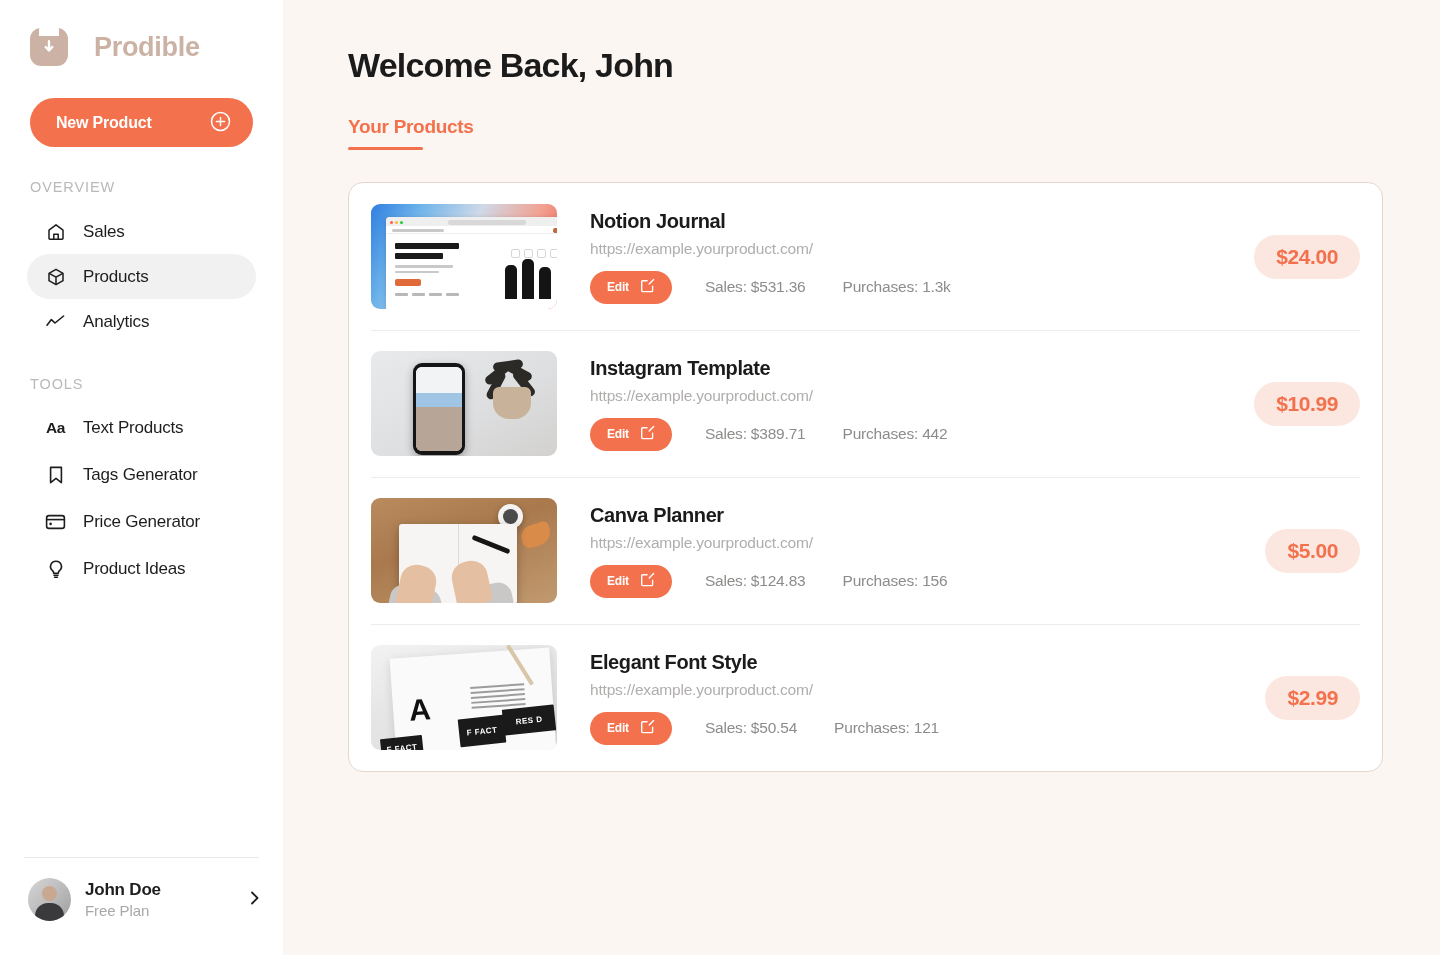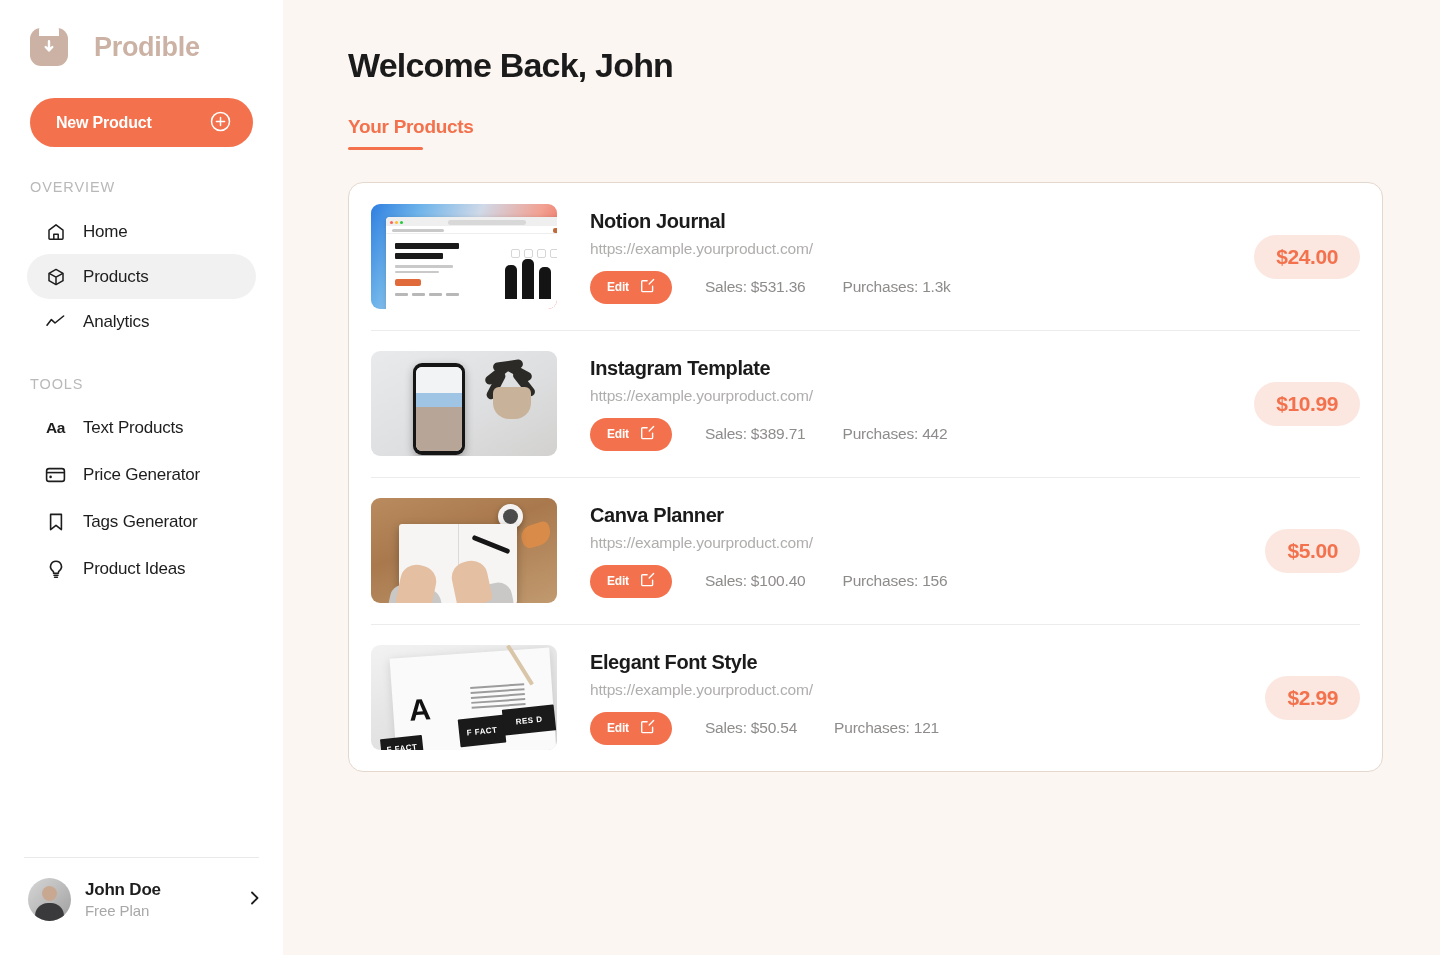--- a/index.html
+++ b/index.html
@@ -255,21 +255,21 @@
 
     <div class="sec-title">OVERVIEW</div>
     <nav class="nav">
       <div class="nav-item">
         <span class="nav-icon">
           <svg width="20" height="20" viewBox="0 0 20 20" fill="none">
             <path d="M3 8.2 10 2.8l7 5.4v8.1a.9.9 0 0 1-.9.9H3.9a.9.9 0 0 1-.9-.9V8.2Z" stroke="#1D1D1D" stroke-width="1.5" stroke-linejoin="round"></path>
             <path d="M7.8 17.2v-5h4.4v5" stroke="#1D1D1D" stroke-width="1.5" stroke-linejoin="round"></path>
           </svg>
         </span>
-        <span class="nav-label">Home</span>
+        <span class="nav-label">Sales</span>
       </div>
       <div class="nav-item active">
         <span class="nav-icon">
           <svg width="20" height="20" viewBox="0 0 20 20" fill="none">
             <path d="M10 2.4 17 6.3v7.4L10 17.6 3 13.7V6.3L10 2.4Z" stroke="#1D1D1D" stroke-width="1.5" stroke-linejoin="round"></path>
             <path d="M3.2 6.4 10 10.2l6.8-3.8M10 10.2v7.3" stroke="#1D1D1D" stroke-width="1.5" stroke-linejoin="round"></path>
           </svg>
         </span>
         <span class="nav-label">Products</span>
       </div>
@@ -283,38 +283,38 @@
       </div>
     </nav>
 
     <div class="sec-title">TOOLS</div>
     <nav class="nav tools-nav">
       <div class="nav-item">
         <span class="nav-icon">
             <span class="nav-aa">Aa</span>
           </span>
         <span class="nav-label">Text Products</span>
+      </div>
+      <div class="nav-item">
+        <span class="nav-icon">
+          <svg width="16" height="20" viewBox="0 0 16 20" fill="none">
+            <path d="M2.6 2.4h10.8v15.2L8 13.4l-5.4 4.2V2.4Z" stroke="#1D1D1D" stroke-width="1.6" stroke-linejoin="round"></path>
+          </svg>
+        </span>
+        <span class="nav-label">Tags Generator</span>
       </div>
       <div class="nav-item">
         <span class="nav-icon">
           <svg width="21" height="16" viewBox="0 0 21 16" fill="none">
             <rect x="1.6" y="1.6" width="17.8" height="12.8" rx="2.4" stroke="#1D1D1D" stroke-width="1.6"></rect>
             <path d="M1.8 5.6h17.4" stroke="#1D1D1D" stroke-width="1.6"></path>
             <circle cx="5.6" cy="9.9" r="1.3" fill="#1D1D1D"></circle>
           </svg>
         </span>
         <span class="nav-label">Price Generator</span>
-      </div>
-      <div class="nav-item">
-        <span class="nav-icon">
-          <svg width="16" height="20" viewBox="0 0 16 20" fill="none">
-            <path d="M2.6 2.4h10.8v15.2L8 13.4l-5.4 4.2V2.4Z" stroke="#1D1D1D" stroke-width="1.6" stroke-linejoin="round"></path>
-          </svg>
-        </span>
-        <span class="nav-label">Tags Generator</span>
       </div>
       <div class="nav-item">
         <span class="nav-icon">
           <svg width="18" height="20" viewBox="0 0 18 20" fill="none">
             <path d="M9 2.2a5.4 5.4 0 0 0-3.3 9.7c.6.5.9 1.1.9 1.8v.6h4.8v-.6c0-.7.3-1.3.9-1.8A5.4 5.4 0 0 0 9 2.2Z" stroke="#1D1D1D" stroke-width="1.6" stroke-linejoin="round"></path>
             <path d="M7 16.3h4M7.6 18.2h2.8" stroke="#1D1D1D" stroke-width="1.6" stroke-linecap="round"></path>
           </svg>
         </span>
         <span class="nav-label">Product Ideas</span>
       </div>
@@ -462,21 +462,21 @@
           <div class="p-meta">
             <button class="edit-btn">
               <span class="edit-label">Edit</span>
               <span>
                 <svg width="15" height="15" viewBox="0 0 15 15" fill="none">
                   <path d="M12.6 8.3v4.4a.9.9 0 0 1-.9.9H2.6a.9.9 0 0 1-.9-.9V3.6a.9.9 0 0 1 .9-.9h4.5" stroke="#FFFFFF" stroke-width="1.4" stroke-linecap="round" stroke-linejoin="round"></path>
                   <path d="M9.2 6 13.6 1.5" stroke="#FFFFFF" stroke-width="1.4" stroke-linecap="round"></path>
                 </svg>
               </span>
             </button>
-            <span class="stat sales">Sales: $100.40</span>
+            <span class="stat sales">Sales: $124.83</span>
             <span class="stat purch">Purchases: 156</span>
           </div>
         </div>
         <div class="price">$5.00</div>
       </div>
 
       <div class="row">
         <div class="thumb t-font">
           <div class="pg"></div>
           <div class="bigA">A</div>

